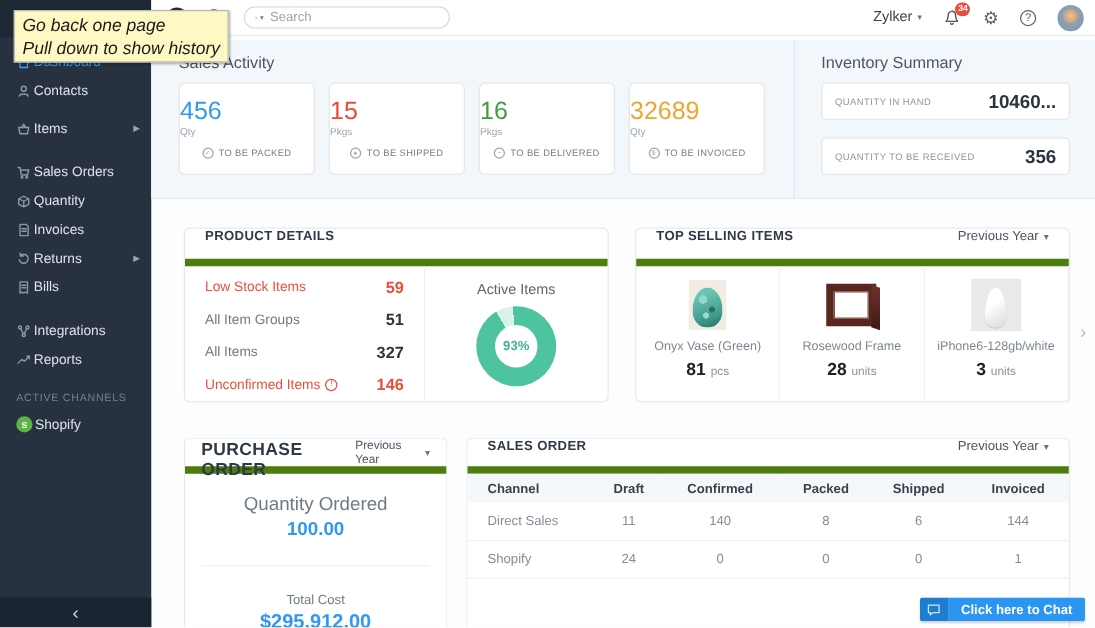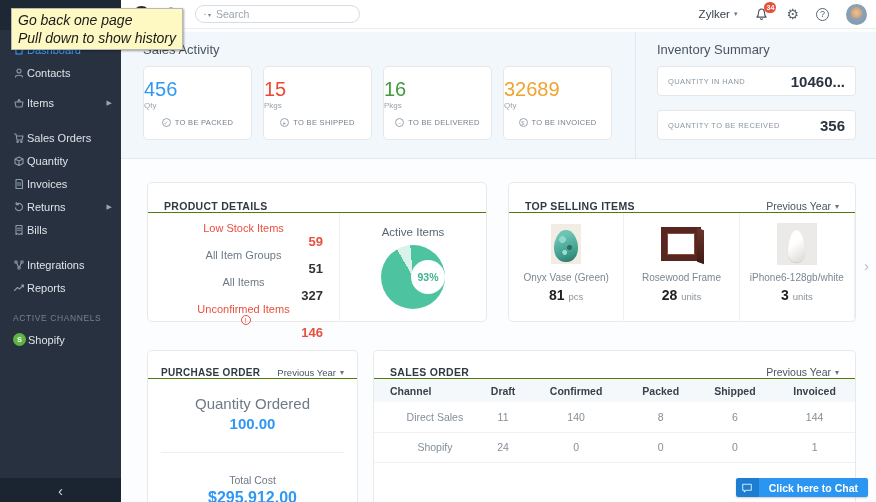--- a/index.html
+++ b/index.html
@@ -67,38 +67,38 @@
   .mi-delivered::before { content:"\2212"; }
   .mi-invoiced::before { content:"$"; }
   .inv-area { position:absolute; left:536px; top:0; width:219px; height:127px; }
   .inv-row { position:absolute; left:0; width:199px; height:30px; background:#fff; border:1px solid #e6e6e6; border-radius:4px; display:flex; align-items:center; padding:0 10px; cursor:pointer; }
   .inv-row-1 { top:34px; } .inv-row-2 { top:78px; }
   .inv-label { font-size:7.5px; letter-spacing:.4px; color:#8b96a0; }
   .inv-value { margin-left:auto; font-size:15px; font-weight:bold; color:#2b3440; }
 
   
   .card { position:absolute; background:#fff; border:1px solid #e9e9e9; border-radius:5px; }
-  .card-head { height:30px; display:flex; align-items:flex-end; padding:0 16px; border-bottom:1px solid #4d7c0f; }
+  .card-head { height:30px; display:flex; align-items:flex-start; padding:0 16px; border-bottom:6px solid #4d7c0f; }
   .card-title { font-size:10.5px; font-weight:bold; letter-spacing:.3px; color:#2f3a45; }
   .dropdown { margin-left:auto; font-size:10.5px; color:#4a5561; cursor:pointer; display:flex; align-items:center; gap:4px; }
   .dropdown::after { content:"\25BE"; font-size:8px; color:#6b747e; }
 
   
   .pd-card { left:147px; top:182px; width:340px; height:140px; }
   .pd-body { display:flex; height:109px; }
   .pd-list { width:192px; padding:9px 16px 7px 16px; border-right:1px solid #f0f0f0; display:flex; flex-direction:column; justify-content:space-between; }
-  .pd-row { display:flex; align-items:center;flex-direction:column; }
+  .pd-row { display:flex; align-items:center; }
   .pd-label { font-size:11px; color:#6e7a86; cursor:pointer; }
   .pd-value { margin-left:auto; font-size:13px; font-weight:bold; color:#333; }
   .pd-row.alert .pd-label, .pd-row.alert .pd-value { color:#e8503e; }
   .info-ic { width:10px; height:10px; border-radius:50%; border:1px solid #e8503e; color:#e8503e; font-size:7px; display:inline-flex; align-items:center; justify-content:center; margin-left:4px; }
   .info-ic::before { content:"!"; }
   .pd-donut-col { flex:1; display:flex; flex-direction:column; align-items:center; justify-content:center; gap:7px; }
   .donut-title { font-size:11.5px; color:#5a6672; }
-  .donut { width:64px; height:64px; border-radius:50%; background:conic-gradient(from -30deg, #d9f2ea 0deg 25deg, #4dc3a0 25deg 360deg); display:flex; align-items:center; justify-content:flex-end; }
+  .donut { width:64px; height:64px; border-radius:50%; background:conic-gradient(from -30deg, #d9f2ea 0deg 25deg, #4dc3a0 25deg 360deg); display:flex; align-items:center; justify-content:center; }
   .donut-hole { width:34px; height:34px; border-radius:50%; background:#fff; display:flex; align-items:center; justify-content:center; font-size:10.5px; font-weight:bold; color:#3db391; }
 
   
   .ts-card { left:508px; top:182px; width:348px; height:140px; }
   .ts-body { display:flex; height:109px; position:relative; }
   .ts-item { width:116px; padding-top:9px; text-align:center; border-right:1px solid #f0f0f0; cursor:pointer; }
   .ts-item:last-child { border-right:none; }
   .ts-img { height:44px; display:flex; align-items:center; justify-content:center; }
   .ts-name { margin-top:6px; font-size:10px; color:#7b8793; white-space:nowrap; overflow:hidden; }
   .ts-qty { margin-top:4px; font-size:14px; font-weight:bold; color:#222; }
@@ -112,37 +112,37 @@
                  linear-gradient(160deg, #6cc4b4 20%, #3f9d8d 70%, #2d6e62 100%);
      border-radius:50% 50% 46% 46% / 58% 58% 42% 42%; }
   .img-frame { width:40px; height:34px; border:6px solid #582620; background:#fff; position:relative; box-shadow:inset 0 0 0 1px #8a4a3a; }
   .img-frame i { position:absolute; right:-9px; top:-4px; width:7px; height:34px; background:linear-gradient(#6b332a,#3f1b16); transform:skewY(18deg); }
   .img-vase-white { width:40px; height:42px; background:#eceae8; display:flex; align-items:flex-end; justify-content:center; }
   .img-vase-white i { display:block; width:17px; height:32px; margin-bottom:3px; background:linear-gradient(145deg,#ffffff 40%, #e4e2df 85%); border-radius:50% 50% 50% 50% / 72% 72% 28% 28%; box-shadow:0 1px 1px rgba(0,0,0,.15); }
 
   
   .po-card { left:147px; top:350px; width:211px; height:160px; border-bottom:none; }
   .po-card .card-head { height:28px; padding:0 13px; }
-  .po-card .card-title { font-size:10px; }
+  .po-card .card-title { font-size:14px; }
   .po-card .dropdown { font-size:9.5px; }
   .po-body { text-align:center; }
   .po-label { margin-top:16px; font-size:15px; color:#6e7a86; }
   .po-value { margin-top:3px; font-size:15px; font-weight:bold; color:#2f98f4; }
   .po-div { margin:20px 13px 0 13px; border-top:1px solid #efefef; }
   .po-label2 { margin-top:21px; font-size:10.5px; color:#6e7a86; }
   .po-value2 { margin-top:3px; font-size:16px; font-weight:bold; color:#2f98f4; }
 
   
   .so-card { left:373px; top:350px; width:483px; height:160px; border-bottom:none; }
   .so-card .card-head { height:28px; }
   table.so-table { width:100%; border-collapse:collapse; }
   .so-table th { background:#f5f8fa; font-size:10.5px; font-weight:bold; color:#39424c; height:23px; text-align:center; }
   .so-table th:first-child { text-align:left; padding-left:16px; width:22%; }
   .so-table td { font-size:10.5px; color:#848e98; height:30px; text-align:center; border-bottom:1px solid #f1f1f1; }
-  .so-table td:first-child { text-align:center; padding-left:16px; }
+  .so-table td:first-child { text-align:left; padding-left:16px; }
 
   
   .chat-btn { position:absolute; right:8px; bottom:5px; height:19px; display:flex; border-radius:2px; overflow:hidden; cursor:pointer; box-shadow:0 1px 2px rgba(0,0,0,.2); }
   .chat-ic { width:23px; background:#1d7dd0; display:flex; align-items:center; justify-content:center; }
   .chat-ic svg { stroke:#cfe6fa; fill:none; stroke-width:1.2; stroke-linejoin:round; }
   .chat-label { background:#2b96f1; color:#fff; font-size:10.5px; font-weight:bold; display:flex; align-items:center; padding:0 10px; }
 </style>
 </head>
 <body>
 

